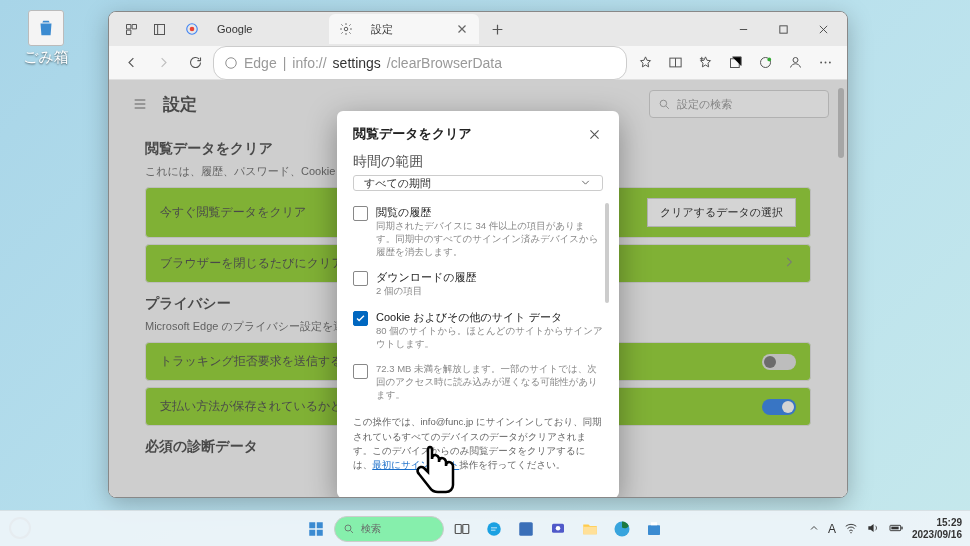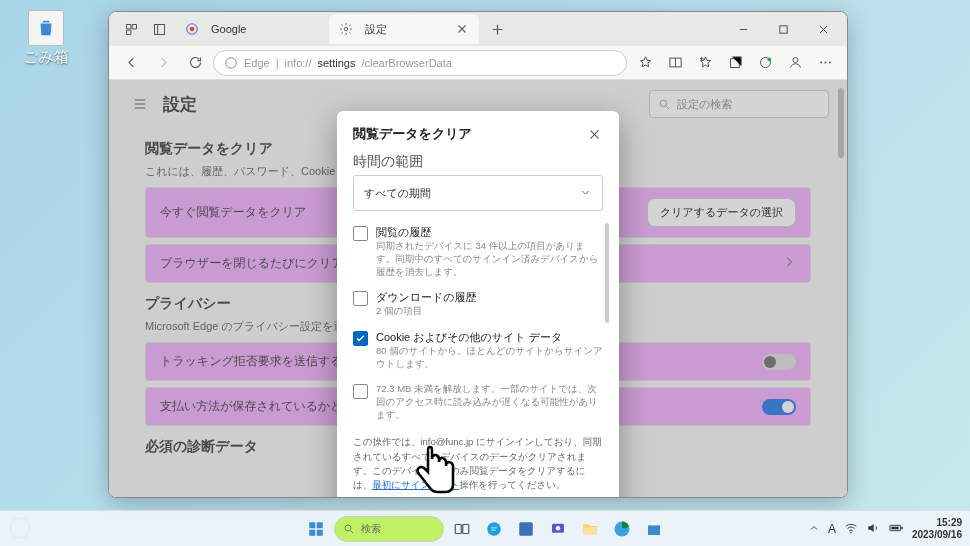--- a/index.html
+++ b/index.html
@@ -10,84 +10,84 @@
 .desktop-icon .icon-box { width: 36px; height: 36px; margin: 0 auto 2px; background: #f4f4f4; border: 1px solid #bbb; border-radius: 3px; display: flex; align-items: center; justify-content: center; }
 .desktop-icon .label { font-size: 15px; color: #fff; text-shadow: 0 1px 2px rgba(0,0,0,.6); }
 
 
 .browser { position: absolute; left: 108px; top: 11px; width: 740px; height: 487px; background: #fff; border: 1px solid #888; border-radius: 8px; box-shadow: 0 6px 24px rgba(0,0,0,.25); overflow: hidden; }
 
 
 .titlebar { height: 34px; background: #e8e8e8; display: flex; align-items: center; padding: 0 4px 0 10px; gap: 4px; }
 .tb-icon { width: 24px; height: 24px; display: flex; align-items: center; justify-content: center; color: #555; border-radius: 4px; }
 .tb-icon svg { width: 15px; height: 15px; }
-.tab { height: 30px; display: flex; align-items: center; padding: 0 10px; gap: 12px; font-size: 11px; color: #333; min-width: 150px; position: relative; }
+.tab { height: 30px; display: flex; align-items: center; padding: 0 10px; gap: 18px; font-size: 11px; color: #333; min-width: 150px; position: relative; }
 .tab.active { background: #f7f7f7; border-radius: 6px 6px 0 0; }
 .tab .favicon { width: 14px; height: 14px; display: flex; align-items: center; justify-content: center; }
 .tab .close { margin-left: auto; width: 14px; height: 14px; color: #666; }
 .newtab { width: 28px; display:flex; align-items:center; justify-content:center; color:#555; }
 .win-controls { margin-left: auto; display: flex; }
 .win-btn { width: 40px; height: 28px; display: flex; align-items: center; justify-content: center; color: #444; }
 
 
 .addrbar { height: 34px; background: #f7f7f7; display: flex; align-items: center; padding: 0 8px; gap: 4px; border-bottom: 1px solid #e0e0e0; }
 .nav-btn { width: 28px; height: 28px; display:flex; align-items:center; justify-content:center; color:#555; border-radius:4px; }
-.url-box { flex: 1; height: 26px; border: 1px solid #ccc; border-radius: 13px; display: flex; align-items: center; padding: 8px 10px; font-size: 11px; color: #666; background:#fff; gap:6px;}
+.url-box { flex: 1; height: 26px; border: 1px solid #ccc; border-radius: 13px; display: flex; align-items: center; padding: 16px 10px; font-size: 14px; color: #666; background:#fff; gap:6px;}
 .url-box .muted { color:#999; }
 .url-box .dark { color:#333; }
 .right-icons { display:flex; gap:2px; }
 
 
 .page { position: relative; height: calc(100% - 68px); background: #f7f7f7; overflow: hidden; }
 .page-scroll { position:absolute; right:3px; top:8px; width:6px; height:70px; background:#bbb; border-radius:3px;}
 .pg-header { display:flex; align-items:center; padding: 10px 18px 6px; gap:10px; }
 .hamburger { width:26px; height:26px; display:flex; align-items:center; justify-content:center; color:#555; }
 .pg-title { font-size: 17px; font-weight: 600; color:#333; }
 .search-box { margin-left:auto; width: 180px; height: 28px; border:1px solid #ccc; border-radius:4px; background:#fff; display:flex; align-items:center; padding:0 8px; gap:6px; font-size:11px; color:#888;}
 .section { padding: 4px 36px; }
 .sec-title { font-size: 14px; font-weight:600; color:#333; margin: 12px 0 6px; }
 .sec-desc { font-size: 11px; color:#555; margin-bottom:8px; }
-.setting-row { background:#f0abfc; border:1px solid #ddd; border-radius:4px; padding: 10px 14px; margin-bottom:6px; display:flex; align-items:center; font-size:12px; color:#333; }
-.setting-row .action-btn { margin-left:auto; border:1px solid #ccc; border-radius:8px; padding:6px 12px; font-size:11px; background:#fff;}
+.setting-row { background:#84cc16; border:1px solid #ddd; border-radius:4px; padding: 10px 14px; margin-bottom:6px; display:flex; align-items:center; font-size:12px; color:#333; }
+.setting-row .action-btn { margin-left:auto; border:1px solid #ccc; border-radius:0; padding:6px 12px; font-size:11px; background:#fff;}
 .setting-row .chev { margin-left:auto; color:#777; }
 .toggle { margin-left:auto; width:34px; height:16px; border-radius:8px; position:relative; }
 .toggle.off { background:#ddd; }
 .toggle.off::after { content:''; position:absolute; left:2px; top:2px; width:12px; height:12px; background:#666; border-radius:50%; }
 .toggle.on { background:#1a73e8; }
 .toggle.on::after { content:''; position:absolute; right:2px; top:2px; width:12px; height:12px; background:#fff; border-radius:50%; }
 
 
 .dim { position:absolute; inset:0; background:rgba(120,120,120,.32); }
 
 
 .dialog { position:absolute; left:50%; top:99px; transform:translateX(-50%); width:282px; background:#fff; border-radius:6px; box-shadow:0 8px 30px rgba(0,0,0,.35); padding: 14px 16px 16px; z-index:10; }
 .dlg-hdr { display:flex; align-items:center; margin-bottom:10px; }
 .dlg-title { font-size:13px; font-weight:600; color:#222; }
 .dlg-close { margin-left:auto; width:18px; height:18px; color:#555; display:flex; align-items:center; justify-content:center; }
 .dlg-label { font-size:14px; color:#555; margin-bottom:4px; }
-.dlg-select { width:100%; height:36px; border:1px solid #ccc; border-radius:3px; display:flex; align-items:center; padding:0 10px; font-size:11px; color:#333; margin-bottom:10px; }
+.dlg-select { width:100%; height:16px; border:1px solid #ccc; border-radius:3px; display:flex; align-items:center; padding:0 10px; font-size:11px; color:#333; margin-bottom:10px; }
 .dlg-select .chev-d { margin-left:auto; color:#666; }
 .check-list { position:relative; }
 .check-scroll { position:absolute; right:-6px; top:2px; width:4px; height:100px; background:#ccc; border-radius:2px; }
 .check-item { display:flex; gap:8px; padding:4px 0 8px; }
 .checkbox { width:15px; height:15px; border:1.5px solid #888; border-radius:2px; flex-shrink:0; margin-top:1px; display:flex; align-items:center; justify-content:center; }
 .checkbox.checked { background:#0067c0; border-color:#0067c0; color:#fff; }
 .check-body .ci-title { font-size:11px; color:#222; }
 .check-body .ci-desc { font-size:9.5px; color:#888; line-height:1.35; }
 .dlg-note { font-size:9.5px; color:#666; line-height:1.5; margin:6px 0 10px; }
 .dlg-note a { color:#1a6ec9; text-decoration:underline; }
 
 
 .cursor-hand { position:absolute; left:410px; top:444px; z-index:20; pointer-events:none; }
 
 
 .taskbar { position:absolute; bottom:0; left:0; right:0; height:36px; background:rgba(238,244,248,.92); border-top:1px solid rgba(0,0,0,.08); display:flex; align-items:center; padding:0 8px; }
 .tb-center { position:absolute; left:50%; transform:translateX(-50%); display:flex; align-items:center; gap:4px; }
 .tb-item { width:28px; height:28px; display:flex; align-items:center; justify-content:center; border-radius:4px; }
-.tb-search { width:110px; height:26px; background:#bef264; border:1px solid #ccc; border-radius:13px; display:flex; align-items:center; padding:0 8px; gap:6px; font-size:10px; color:#666; }
+.tb-search { width:110px; height:26px; background:#86efac; border:1px solid #ccc; border-radius:13px; display:flex; align-items:center; padding:0 8px; gap:6px; font-size:10px; color:#666; }
 .tb-right { margin-left:auto; display:flex; align-items:center; gap:8px; font-size:10px; color:#333; }
 .tb-clock { text-align:right; line-height:1.2; font-size:10px;font-weight:bold; }
 .start-orb { position:absolute; left:8px; bottom:6px; width:24px; height:24px;}
 </style>
 </head>
 <body>
 
 <div class="desktop-icon">
   <div class="icon-box">
     <svg viewBox="0 0 24 24" width="22" height="22">

